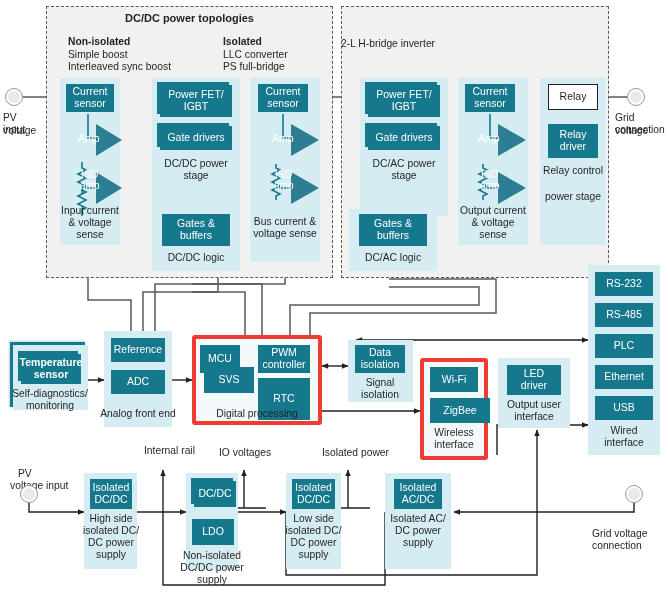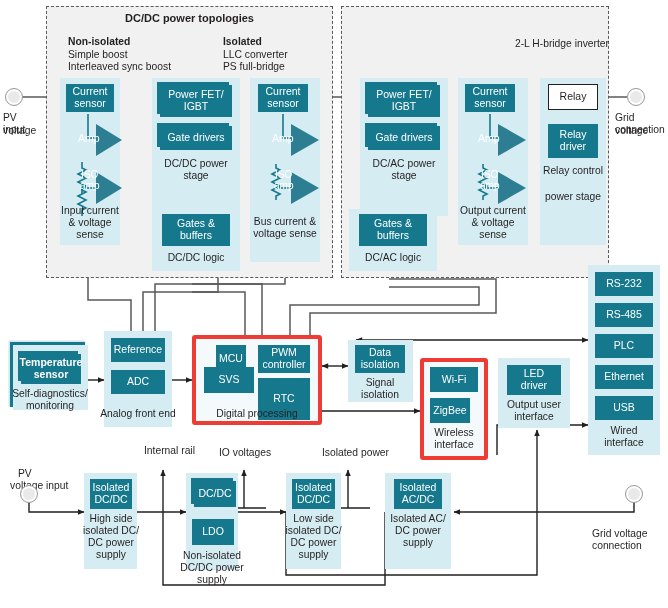--- a/index.html
+++ b/index.html
@@ -136,21 +136,21 @@
   <div class="abs dashbox" style="left:46px;top:6px;width:287px;height:272px;"></div>
   <div class="abs ttl" style="left:46px;top:12px;width:287px;">DC/DC power topologies</div>
   <div class="abs lbl bold" style="left:68px;top:36px;">Non-isolated</div>
   <div class="abs lbl" style="left:68px;top:49px;">Simple boost</div>
   <div class="abs lbl" style="left:68px;top:61px;">Interleaved sync boost</div>
   <div class="abs lbl bold" style="left:223px;top:36px;">Isolated</div>
   <div class="abs lbl" style="left:223px;top:49px;">LLC converter</div>
   <div class="abs lbl" style="left:223px;top:61px;">PS full-bridge</div>
 
   <div class="abs dashbox" style="left:341px;top:6px;width:268px;height:272px;"></div>
-  <div class="abs lbl" style="left:341px;top:38px;width:268px;text-align:right;">2-L H-bridge inverter</div>
+  <div class="abs lbl" style="left:341px;top:38px;width:268px;text-align:left;">2-L H-bridge inverter</div>
 
   <div class="abs port" style="left:5px;top:88px;"></div>
   <div class="abs lbl" style="left:3px;top:112px;width:46px;">PV voltage</div>
   <div class="abs lbl" style="left:3px;top:124px;width:46px;">input</div>
 
   <div class="abs group" style="left:60px;top:78px;width:60px;height:167px;"></div>
   <div class="abs chip" style="left:66px;top:84px;width:48px;height:28px;">
     <span><span>Current</span><br>
     <span>sensor</span></span>
   </div>
@@ -275,21 +275,21 @@
   <div class="abs group" style="left:104px;top:331px;width:68px;height:96px;"></div>
   <div class="abs chip" style="left:111px;top:338px;width:54px;height:24px;">
     <span>Reference</span>
   </div>
   <div class="abs chip" style="left:111px;top:370px;width:54px;height:24px;">
     <span>ADC</span>
   </div>
   <div class="abs cap" style="left:100px;top:408px;width:76px;">Analog front end</div>
 
   <div class="abs redframe" style="left:192px;top:335px;width:130px;height:90px;"></div>
-  <div class="abs chip" style="left:216px;top:345px;width:30px;height:28px;">
+  <div class="abs chip" style="left:200px;top:345px;width:40px;height:28px;">
     <span>MCU</span>
   </div>
   <div class="abs chip" style="left:258px;top:345px;width:52px;height:28px;">
     <span><span>PWM</span><br>
     <span>controller</span></span>
   </div>
   <div class="abs chip" style="left:204px;top:367px;width:50px;height:26px;">
     <span>SVS</span>
   </div>
   <div class="abs chip" style="left:258px;top:378px;width:52px;height:42px;">
@@ -302,21 +302,21 @@
     <span><span>Data</span><br>
     <span>isolation</span></span>
   </div>
   <div class="abs cap" style="left:345px;top:377px;width:70px;">Signal</div>
   <div class="abs cap" style="left:345px;top:389px;width:70px;">isolation</div>
 
   <div class="abs redframe" style="left:420px;top:358px;width:68px;height:102px;"></div>
   <div class="abs chip" style="left:430px;top:367px;width:48px;height:25px;">
     <span>Wi-Fi</span>
   </div>
-  <div class="abs chip" style="left:430px;top:398px;width:40px;height:25px;">
+  <div class="abs chip" style="left:430px;top:398px;width:60px;height:25px;">
     <span>ZigBee</span>
   </div>
   <div class="abs cap" style="left:420px;top:427px;width:68px;">Wireless</div>
   <div class="abs cap" style="left:420px;top:439px;width:68px;">interface</div>
 
   <div class="abs group" style="left:498px;top:358px;width:72px;height:70px;"></div>
   <div class="abs chip" style="left:507px;top:365px;width:54px;height:30px;">
     <span><span>LED</span><br>
     <span>driver</span></span>
   </div>

